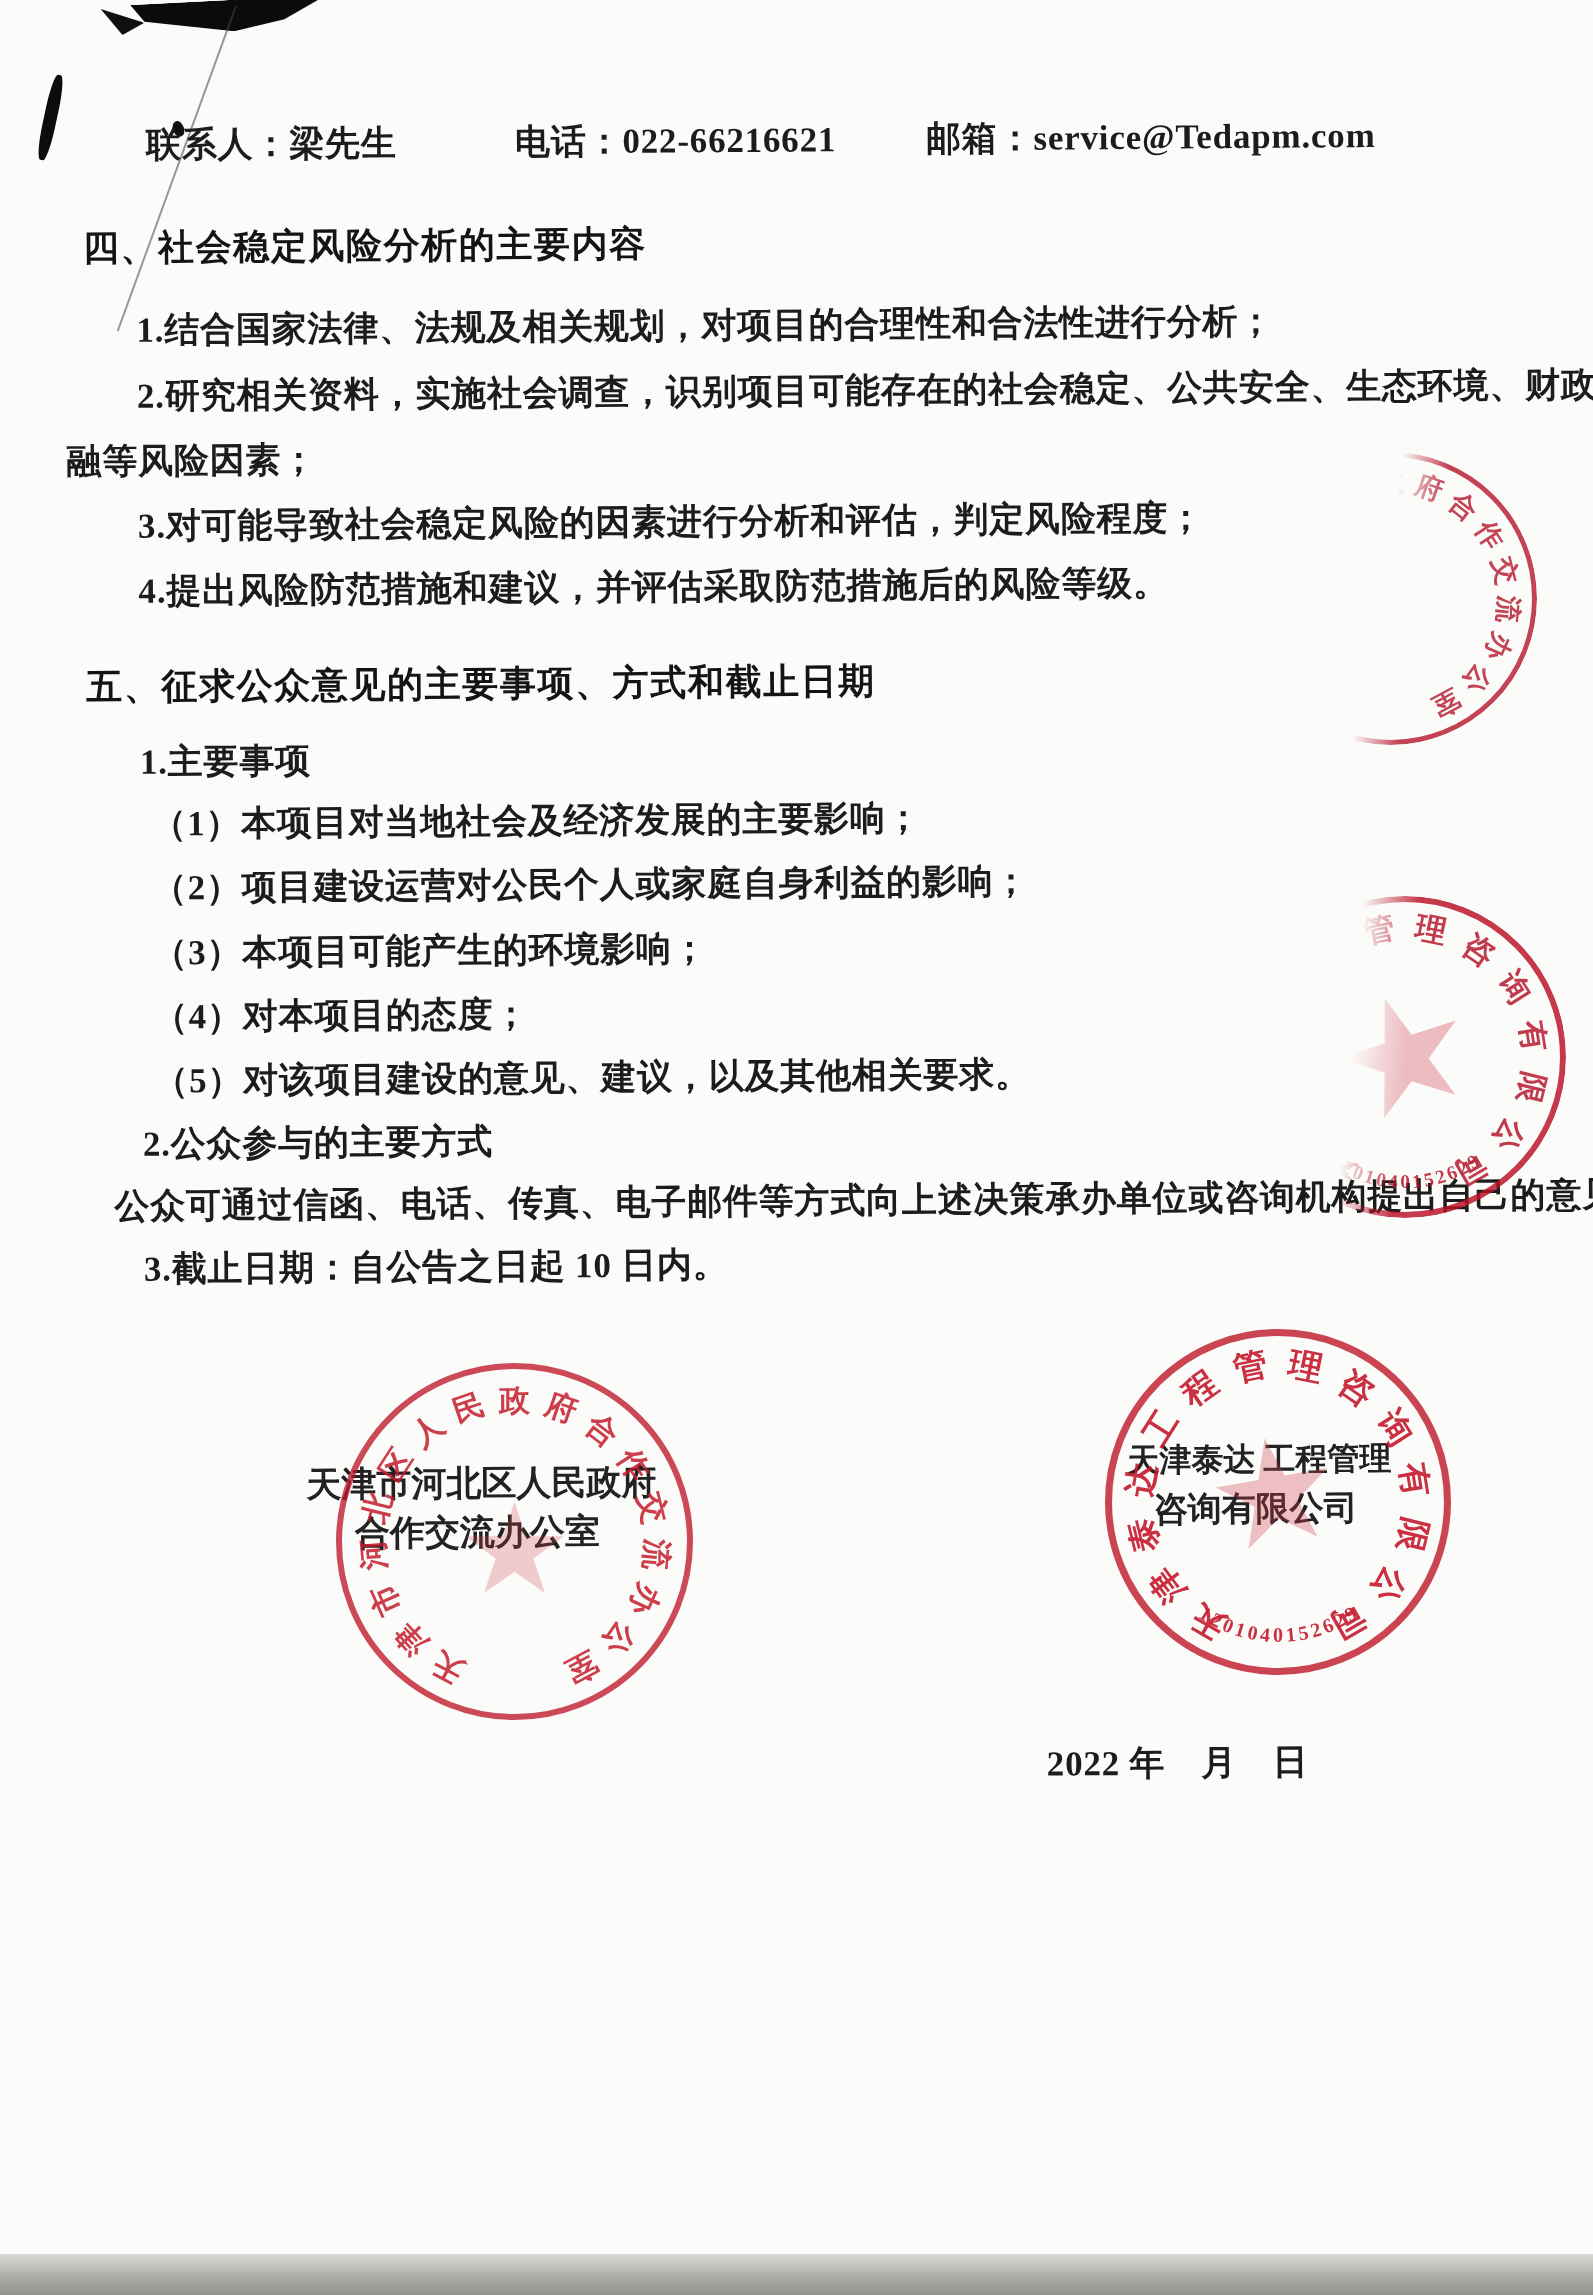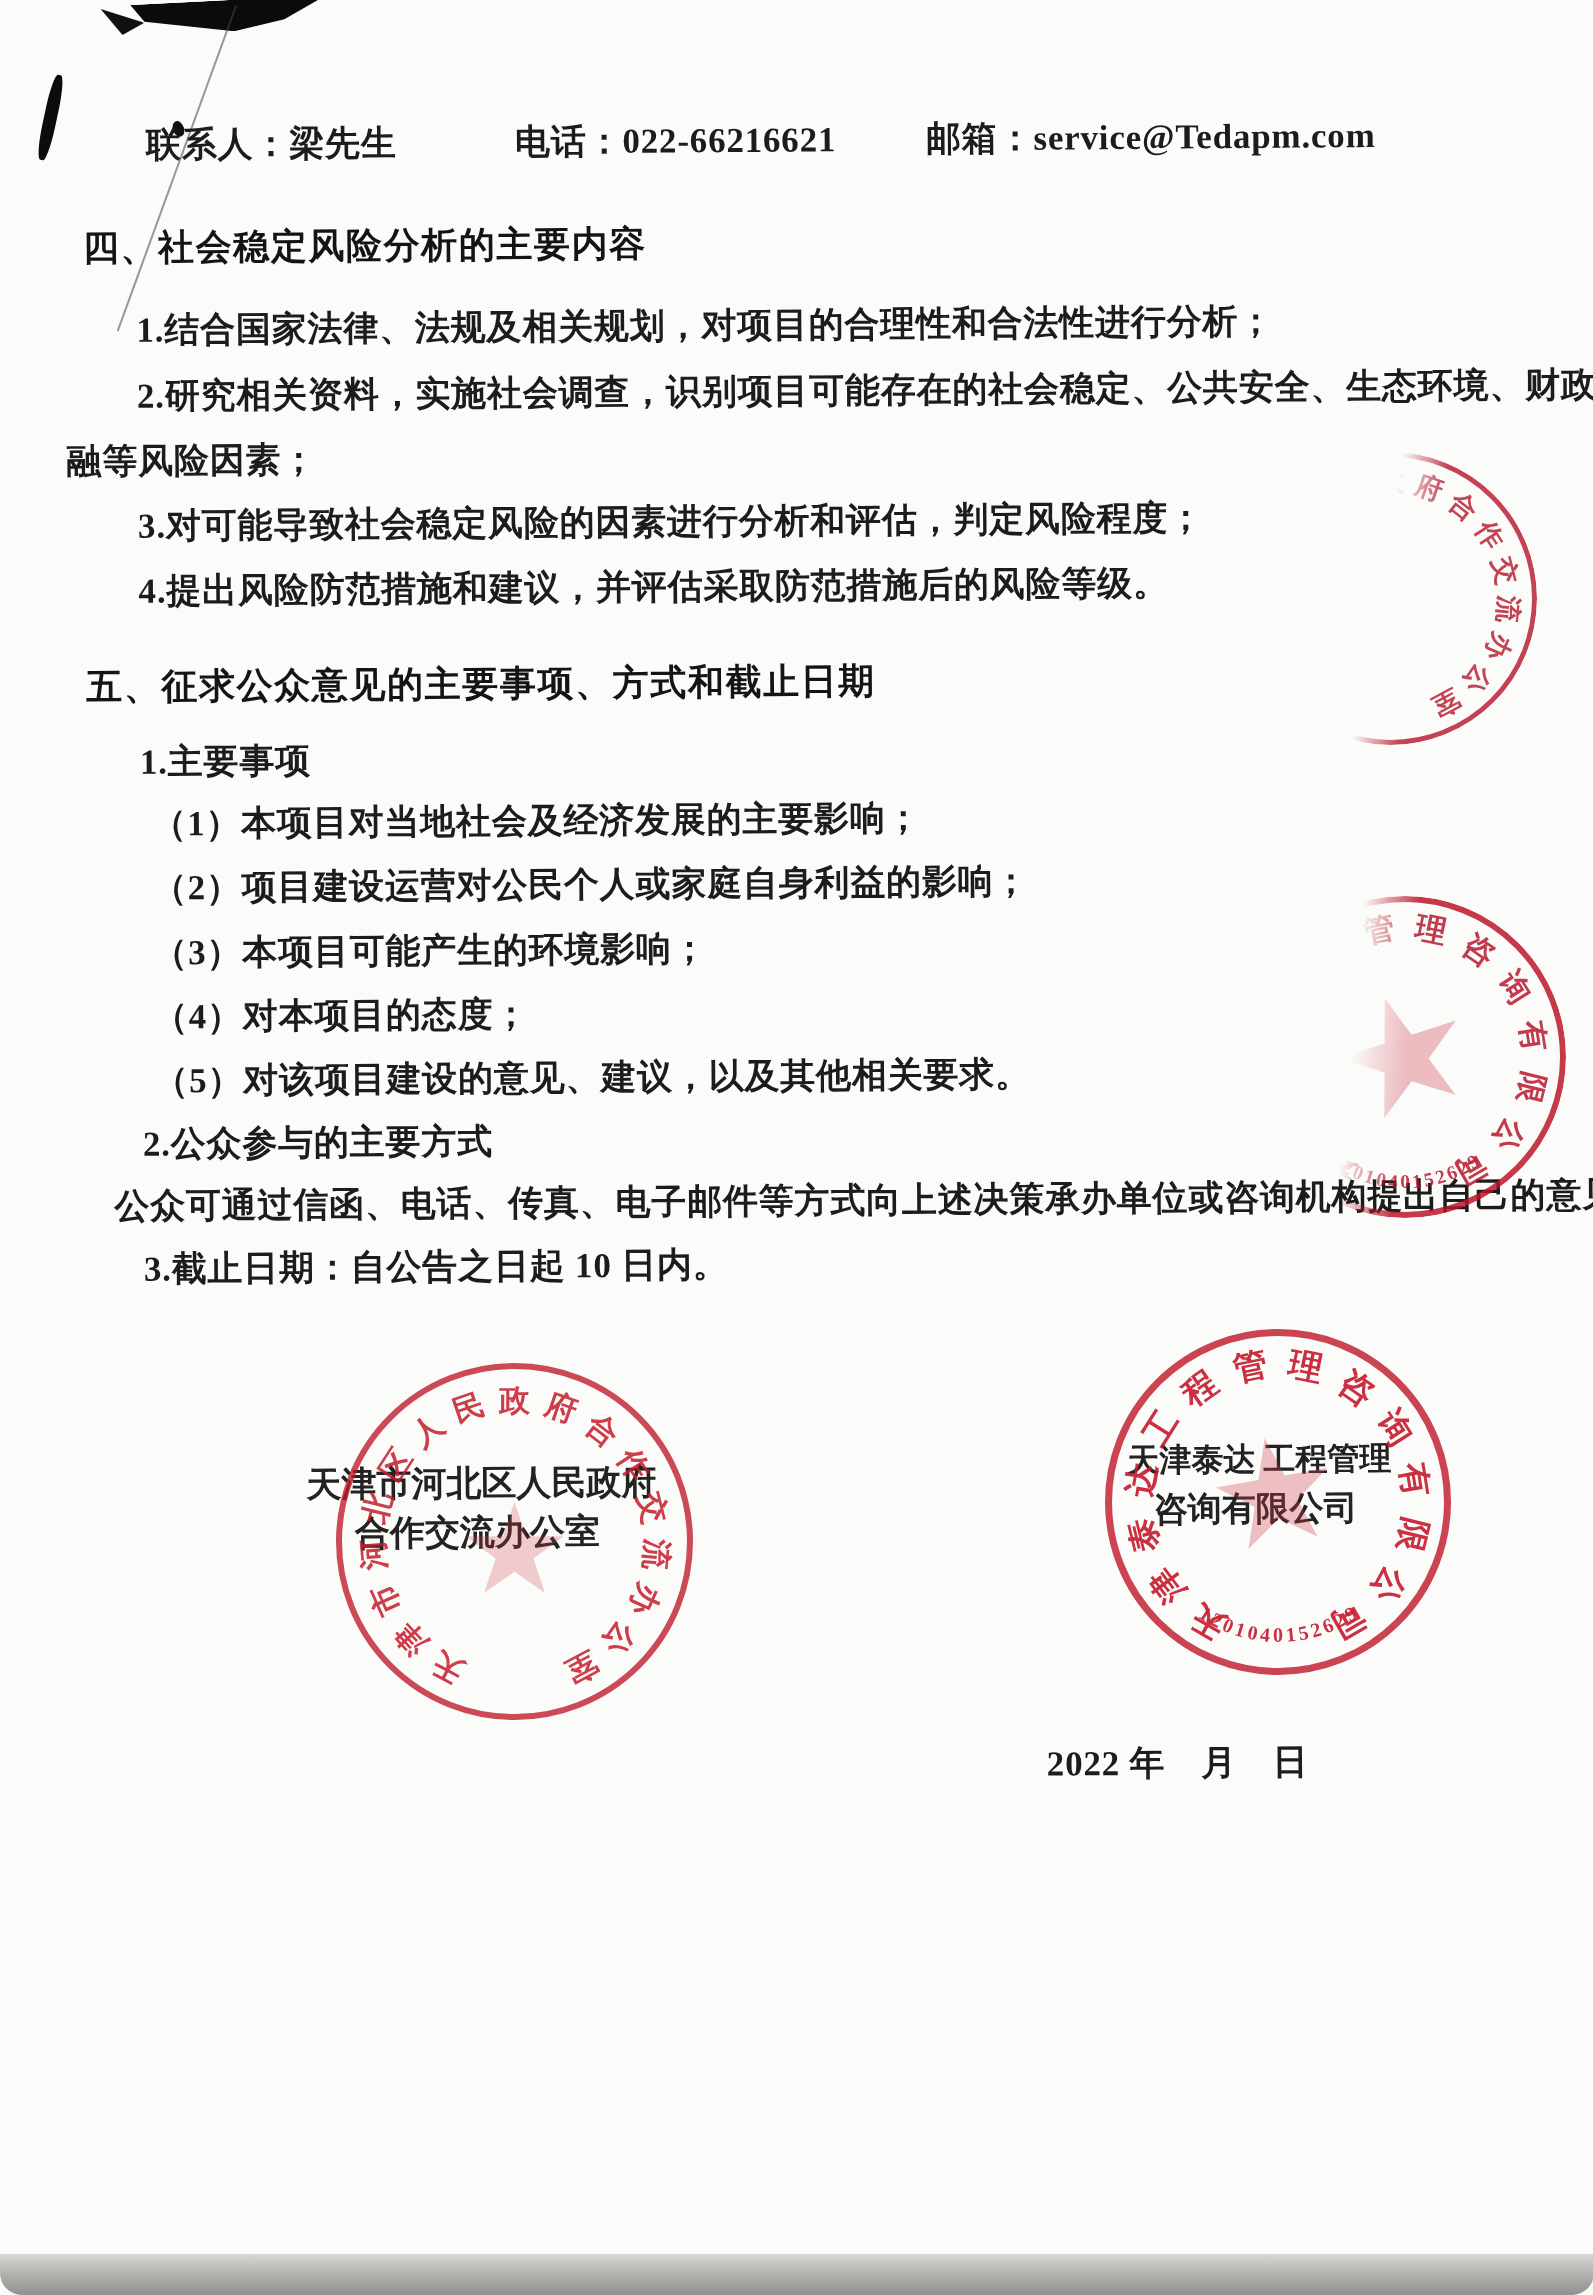--- a/index.html
+++ b/index.html
@@ -1,21 +1,21 @@
 <!DOCTYPE html>
 <html style="font-size:13px"><head>
 <meta charset="utf-8">
 <style>
   html,body{margin:0;padding:0;}
   body{
     width:1594px;height:2295px;position:relative;overflow:hidden;
     background:#fbfbf9;
     font-family:"Liberation Serif","DejaVu Serif",serif;
   }
-  #page{position:absolute;inset:0;overflow:hidden;border-radius:22px;}
+  #page{position:absolute;inset:0;overflow:hidden;}
   
   .tl{
     position:absolute;white-space:pre;color:#1c1c1c;
     font-size:35px;font-weight:600;letter-spacing:0.8px;
     font-family:"Liberation Serif","DejaVu Serif",serif;
   }
   .hd{font-weight:800;font-size:36px;letter-spacing:1.6px;color:#141414;}
   #content{position:absolute;inset:0;transform:rotate(-0.45deg);transform-origin:97px 145px;}
   
   .seal{position:absolute;border-radius:50%;filter:blur(0.4px);}

